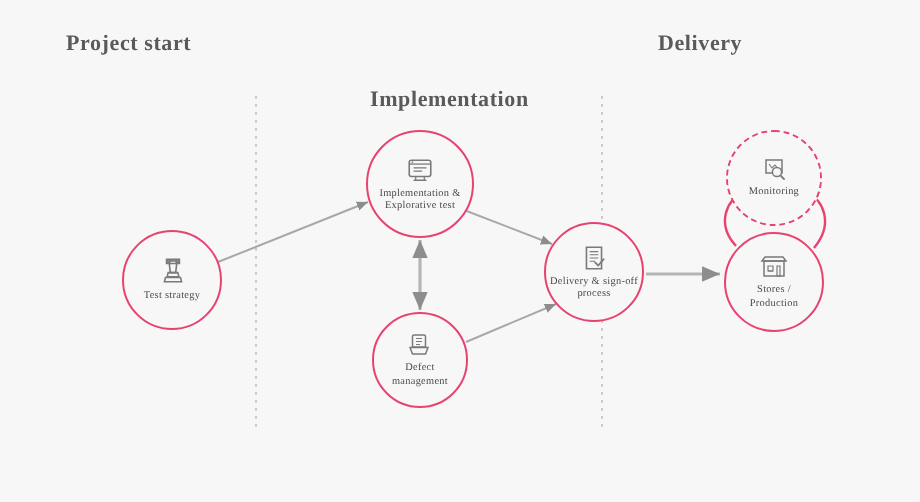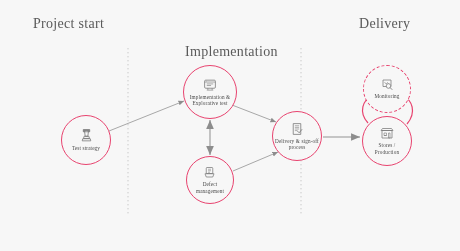--- a/index.html
+++ b/index.html
@@ -7,22 +7,22 @@
     width:460px;height:251px;
     background:#f7f7f7;
     font-family:"Liberation Serif",serif;
     overflow:hidden;
     position:relative;
   }
   #canvas{position:absolute;inset:0;width:460px;height:251px;}
   .phase-label{
     position:absolute;
     font-family:"Liberation Serif",serif;
-    font-weight:normal;
-    font-size:14px;
+    font-weight:bold;
+    font-size:11px;
     color:#5a5a5a;
     letter-spacing:.3px;
     white-space:nowrap;
   }
   .node{
     position:absolute;
     border-radius:50%;
     box-sizing:border-box;
     display:flex;
     flex-direction:column;
@@ -78,21 +78,21 @@
   <line x1="233" y1="171" x2="278" y2="152" stroke="#a8a8a8" stroke-width="1" marker-end="url(#ah)"></line>
 
   <line x1="323" y1="137" x2="360" y2="137" stroke="#b5b5b5" stroke-width="1.6" marker-end="url(#ah)"></line>
 
   <path d="M407,124 C417,112 412,100 403,96" fill="none" stroke="#e8436f" stroke-width="1.2" marker-end="url(#ah-pink)"></path>
   <path d="M368,123 C358,112 363,100 372,96" fill="none" stroke="#e8436f" stroke-width="1.2" marker-end="url(#ah-pink)"></path>
 </svg>
 
 <div class="phase-label" style="left:33px;top:16px;">Project start</div>
 <div class="phase-label" style="left:185px;top:16px;margin-top:28px;">Implementation</div>
-<div class="phase-label" style="left:359px;top:16px;">Delivery</div>
+<div class="phase-label" style="left:329px;top:16px;">Delivery</div>
 
 <div class="node solid z-mid" style="left:61px;top:115px;width:50px;height:50px;">
   <span class="ico">
     <svg width="13" height="15" viewBox="0 0 24 28" fill="none" stroke="#7a7a7a" stroke-width="1.5">
       <path d="M6 3 v4 h3 V4.5 h6 V7 h3 V3 H6 Z" fill="#8a8a8a" stroke="none"></path>
       <path d="M6 3 h12 v4 h-3 V4.6 h-6 V7 H6 Z"></path>
       <path d="M8.5 7 h7 l-1 8.5 h-5 Z"></path>
       <path d="M7.5 15.5 h9 l1 4 h-11 Z"></path>
       <path d="M5 20 h14 l1 4 H4 Z"></path>
     </svg>

